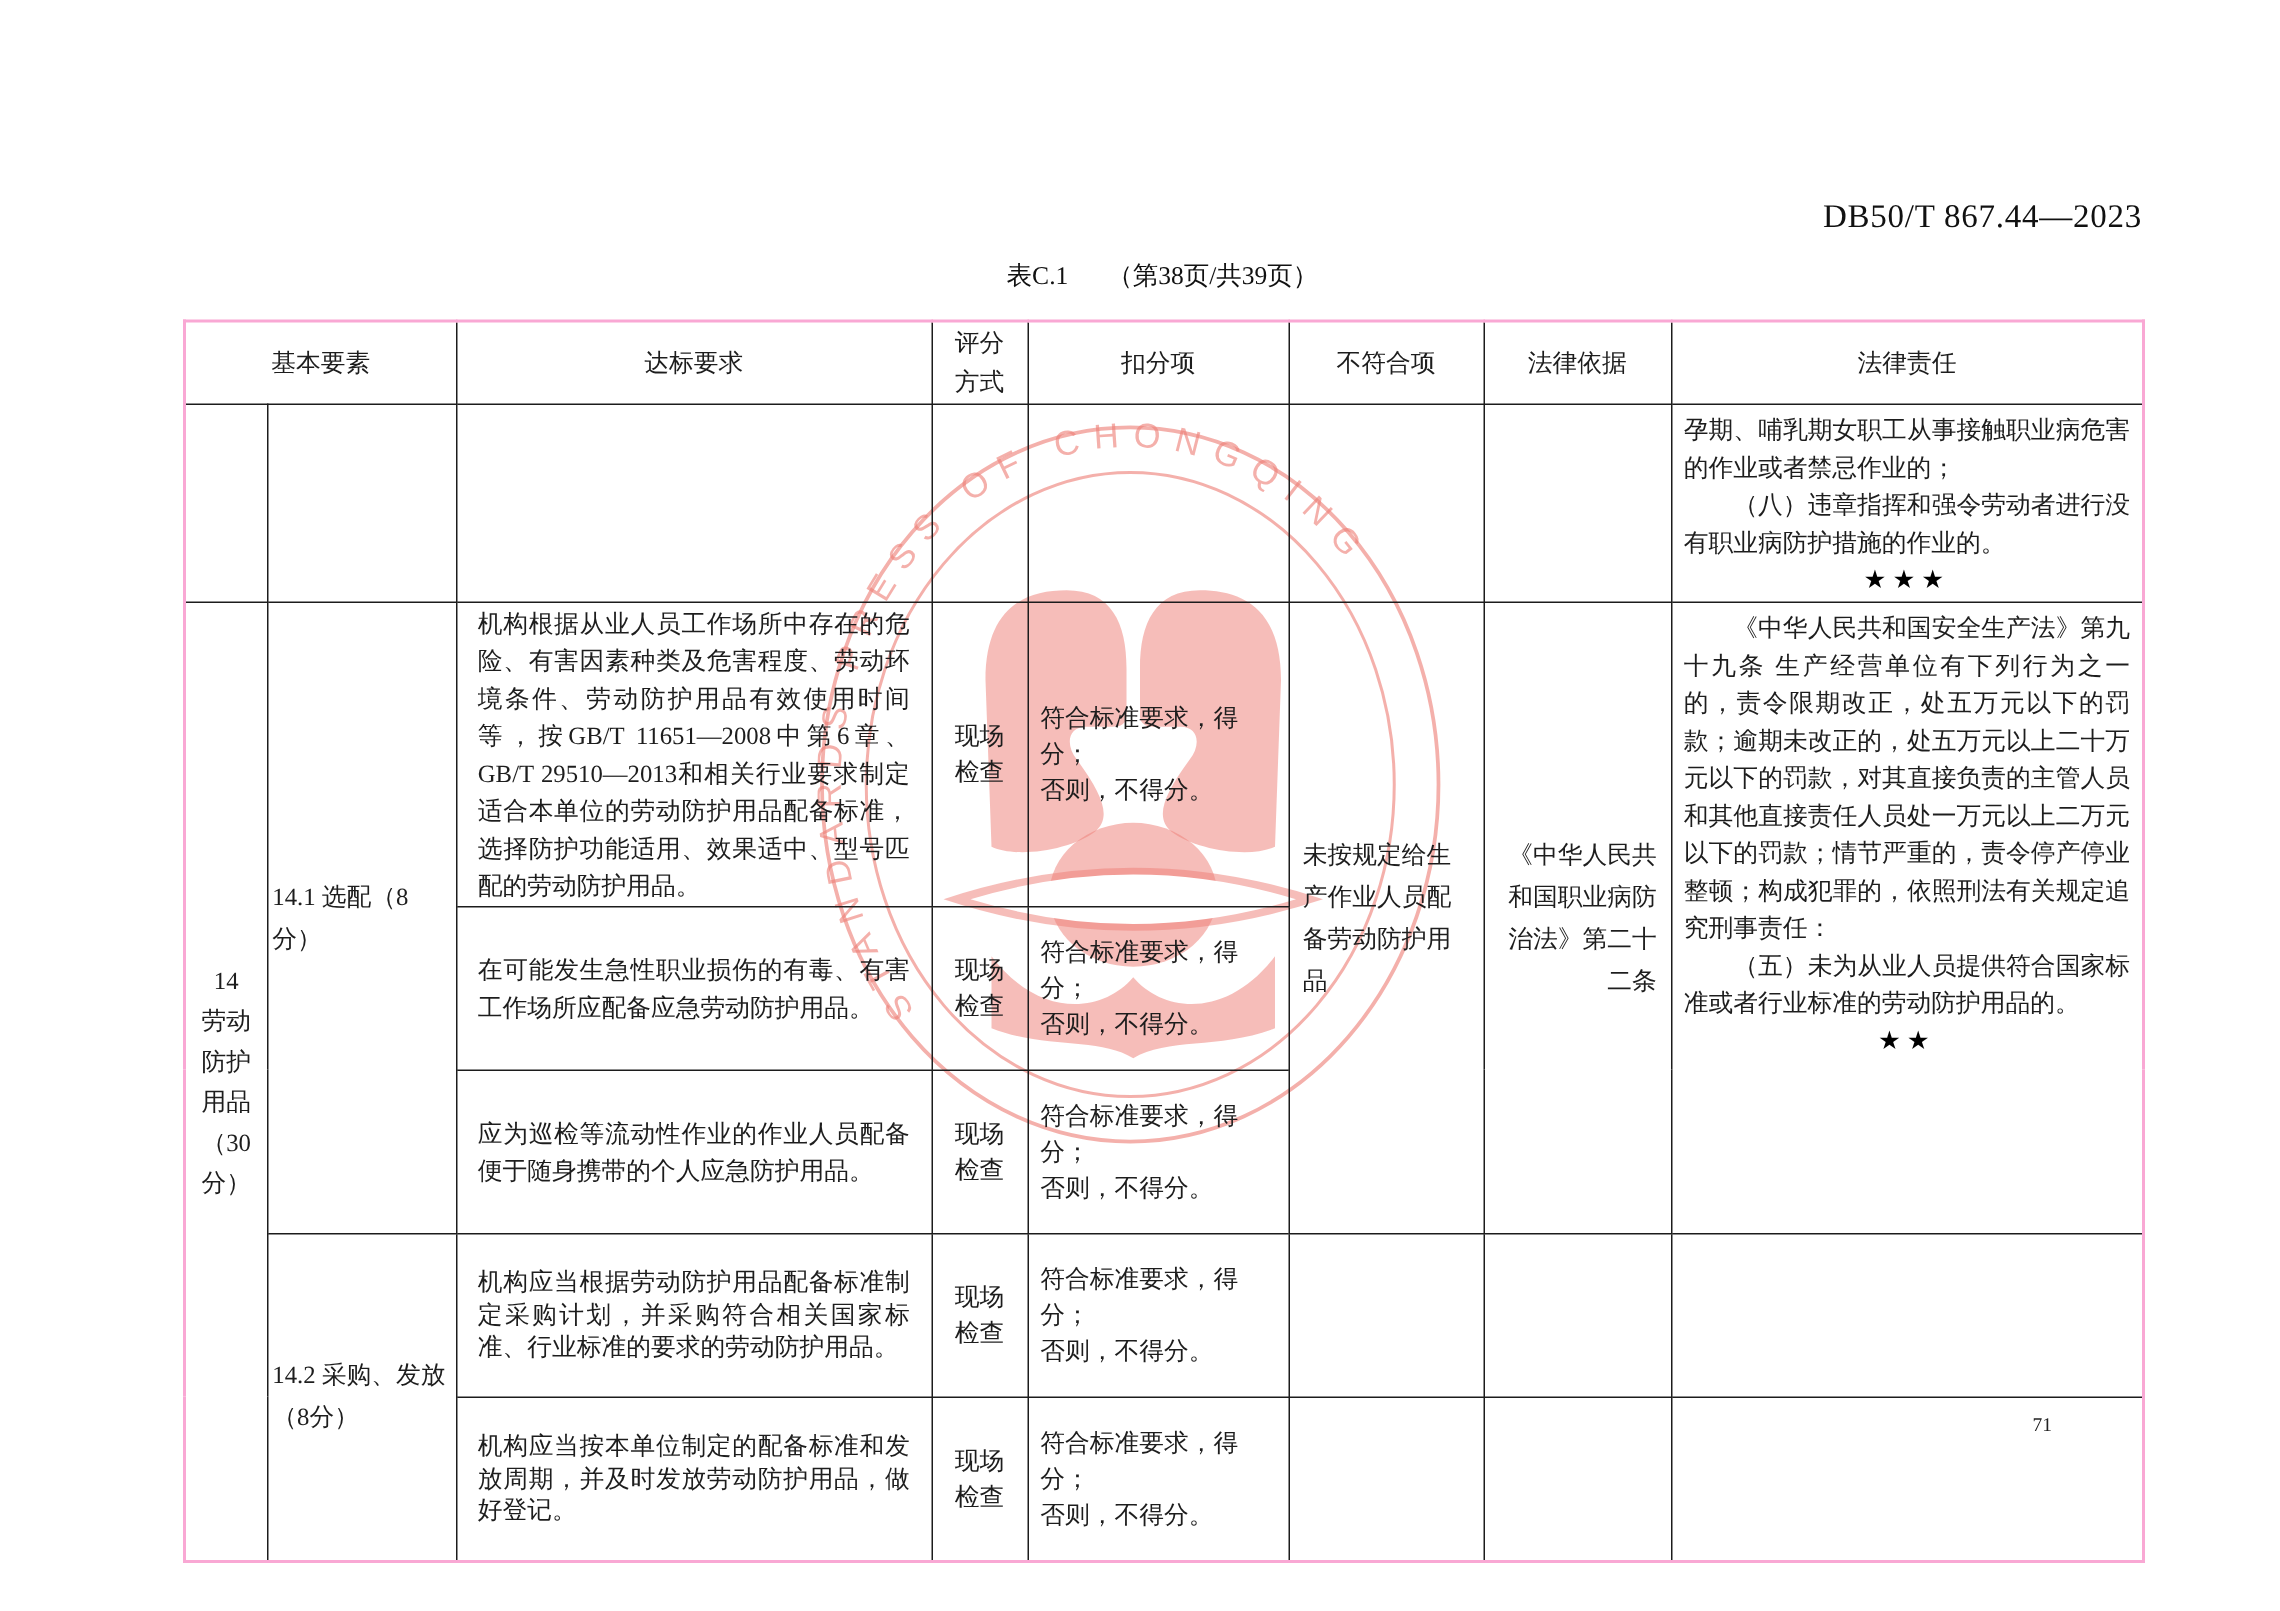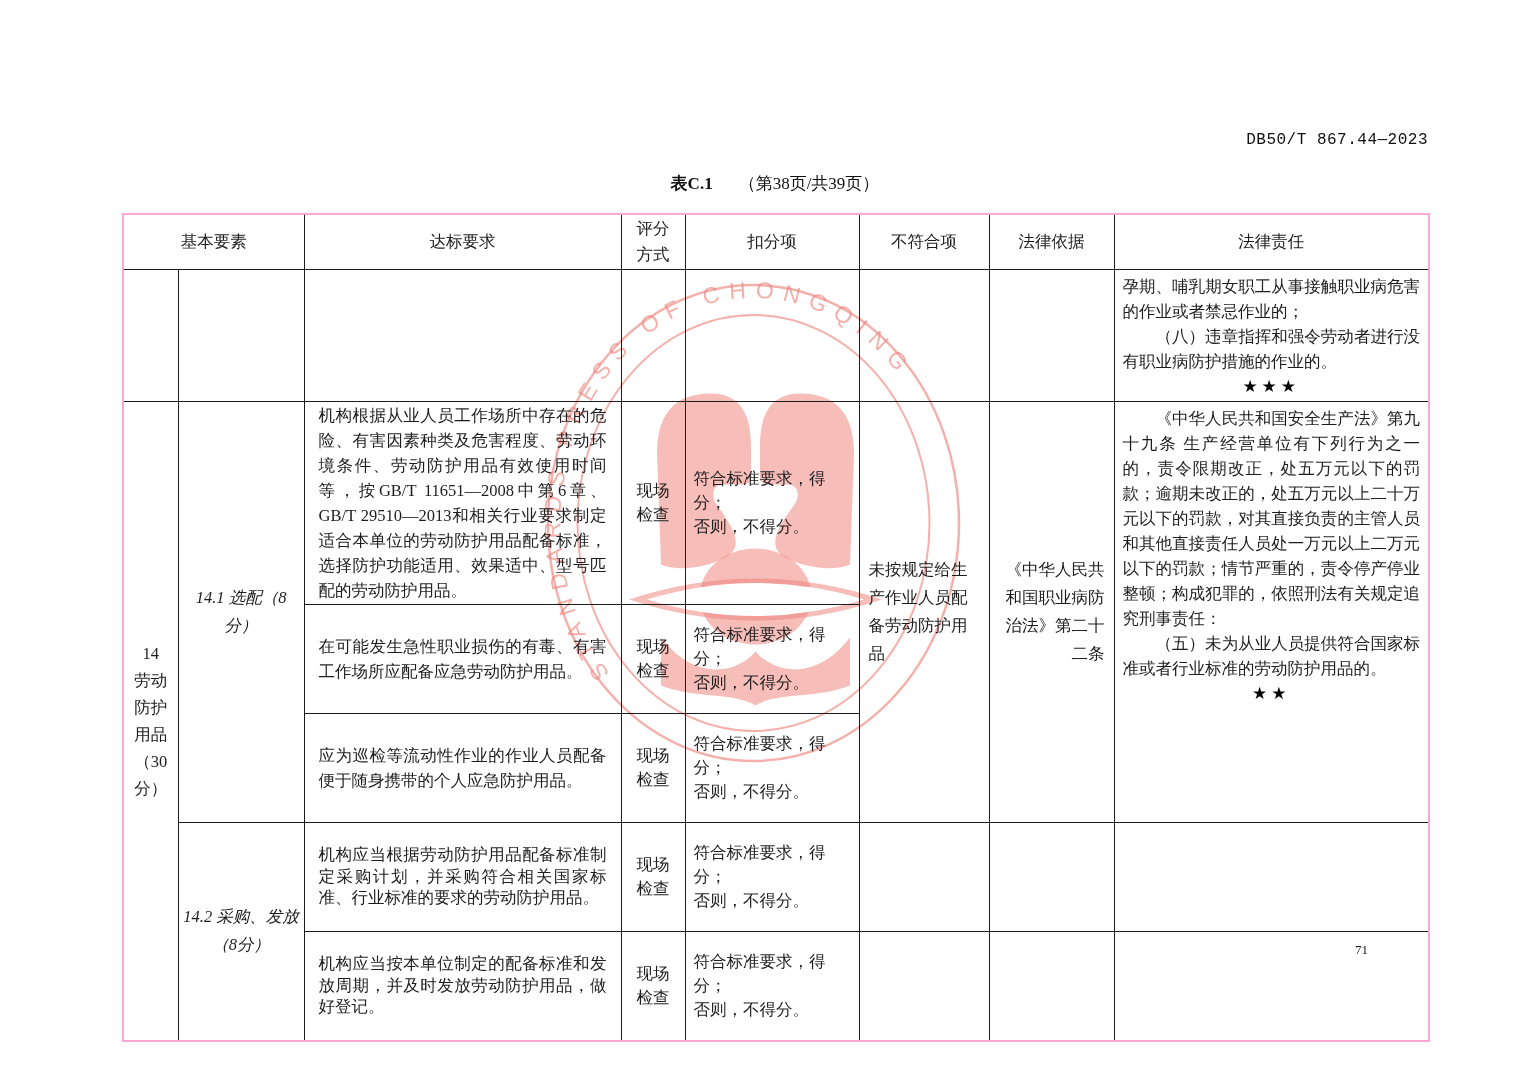--- a/index.html
+++ b/index.html
@@ -3,27 +3,27 @@
 <meta charset="utf-8">
 <style>
   html,body{margin:0;padding:0;}
   body{
     width:1520px;height:1074px;position:relative;background:#ffffff;
     font-family:"Liberation Serif","DejaVu Serif",serif;color:#1d1d1d;
     overflow:hidden;
   }
   .doc-code{
     position:absolute;top:131px;left:950px;width:478px;text-align:right;
-    font-size:16px;letter-spacing:0.5px;color:#111;font-family:Liberation Mono, monospace;
+    font-size:22px;letter-spacing:0.5px;color:#111;
   }
   .caption{
     position:absolute;top:172px;left:122px;width:1306px;text-align:center;
     font-size:17px;color:#111;
   }
-  .caption .cap-label{font-weight:bold;margin-right:26px;}
+  .caption .cap-label{font-weight:normal;margin-right:26px;}
   .page-number{
     position:absolute;top:942px;left:1308px;width:60px;text-align:right;
     font-size:13px;color:#222;
   }
   .watermark{position:absolute;left:545px;top:281px;width:417px;height:484px;z-index:0;pointer-events:none;}
   .main-table{
     position:absolute;left:122px;top:213px;z-index:1;
     border-collapse:collapse;table-layout:fixed;width:1306px;
     font-size:16.5px;
   }
@@ -37,21 +37,21 @@
   .cell-req{text-align:justify;vertical-align:middle;padding:1px 14px;line-height:25px;}
   .cell-req-sm{line-height:21.5px;}
   .cell-method{text-align:center;vertical-align:middle;line-height:24px;}
   .cell-deduct{text-align:left;vertical-align:middle;padding:18px 8px;line-height:24px;}
   .cell-noncomp{text-align:left;vertical-align:middle;padding:12px 9px;line-height:28px;}
   .cell-basis{text-align:right;vertical-align:middle;padding:1px 9px;line-height:28px;}
   .cell-liab{text-align:justify;vertical-align:top;padding:4px 8px 2px 8px;line-height:25px;}
   .cell-liab .indent{text-indent:2em;}
   .stars{text-align:center;text-indent:0;letter-spacing:4px;font-size:17px;color:#000;}
   .cell-basic{text-align:center;vertical-align:middle;line-height:27px;}
-  .cell-item{text-align:center;vertical-align:middle;line-height:28px;padding:0 3px;font-style:italic;}
+  .cell-item{text-align:left;vertical-align:middle;line-height:28px;padding:0 3px;}
 </style>
 </head>
 <body>
 
 <svg class="watermark" viewBox="0 0 417 483" xmlns="http://www.w3.org/2000/svg">
   <g stroke="#ee8078" stroke-opacity="0.62" fill="none">
     <ellipse cx="208.5" cy="241.5" rx="205.5" ry="238" stroke-width="2.5"></ellipse>
     <ellipse cx="208.5" cy="241.5" rx="176" ry="208" stroke-width="2"></ellipse>
   </g>
   <path id="wm-arc" d="M65,392 A193,225 0 0 1 208.5,16.5 A193,225 0 0 1 372,122" fill="none"></path>

